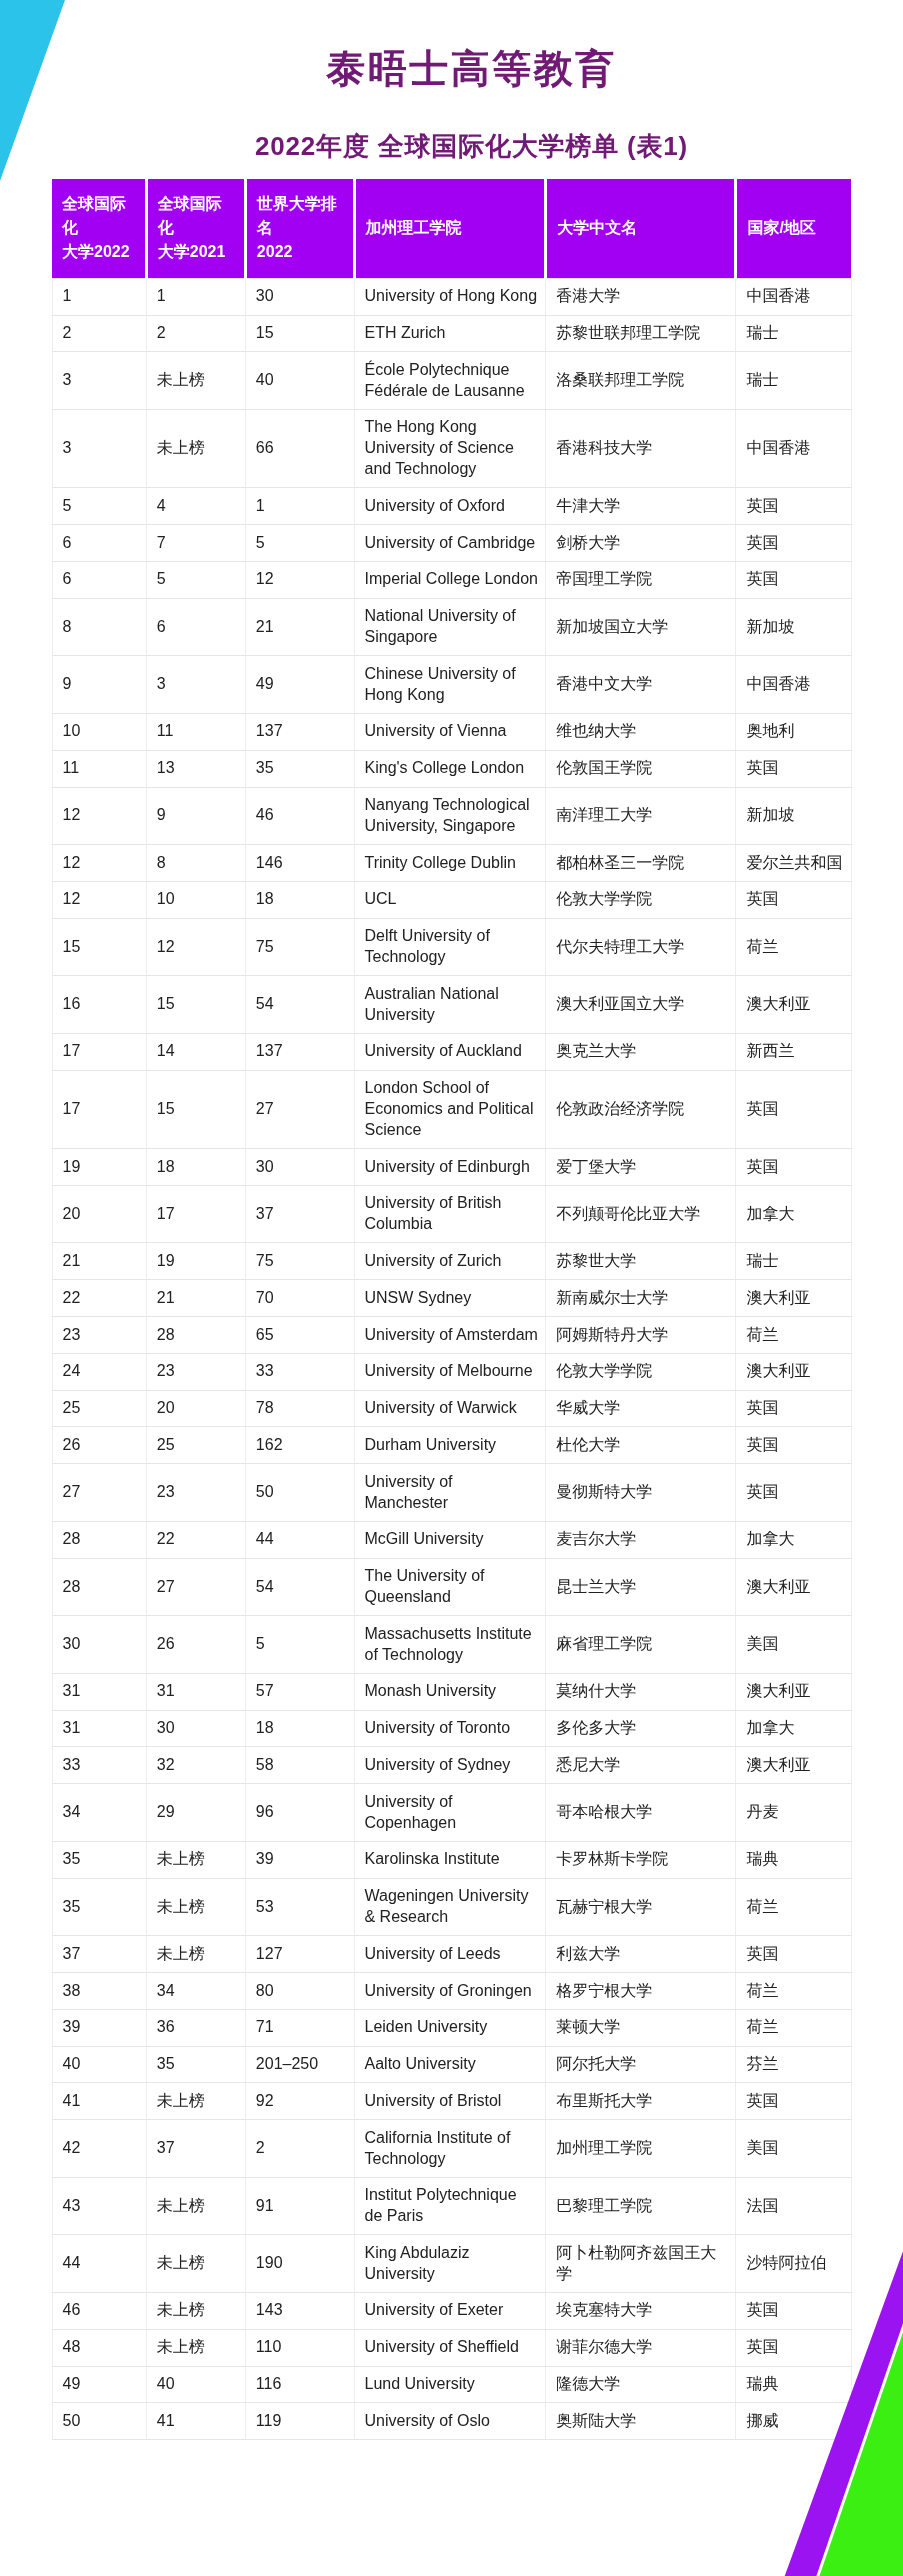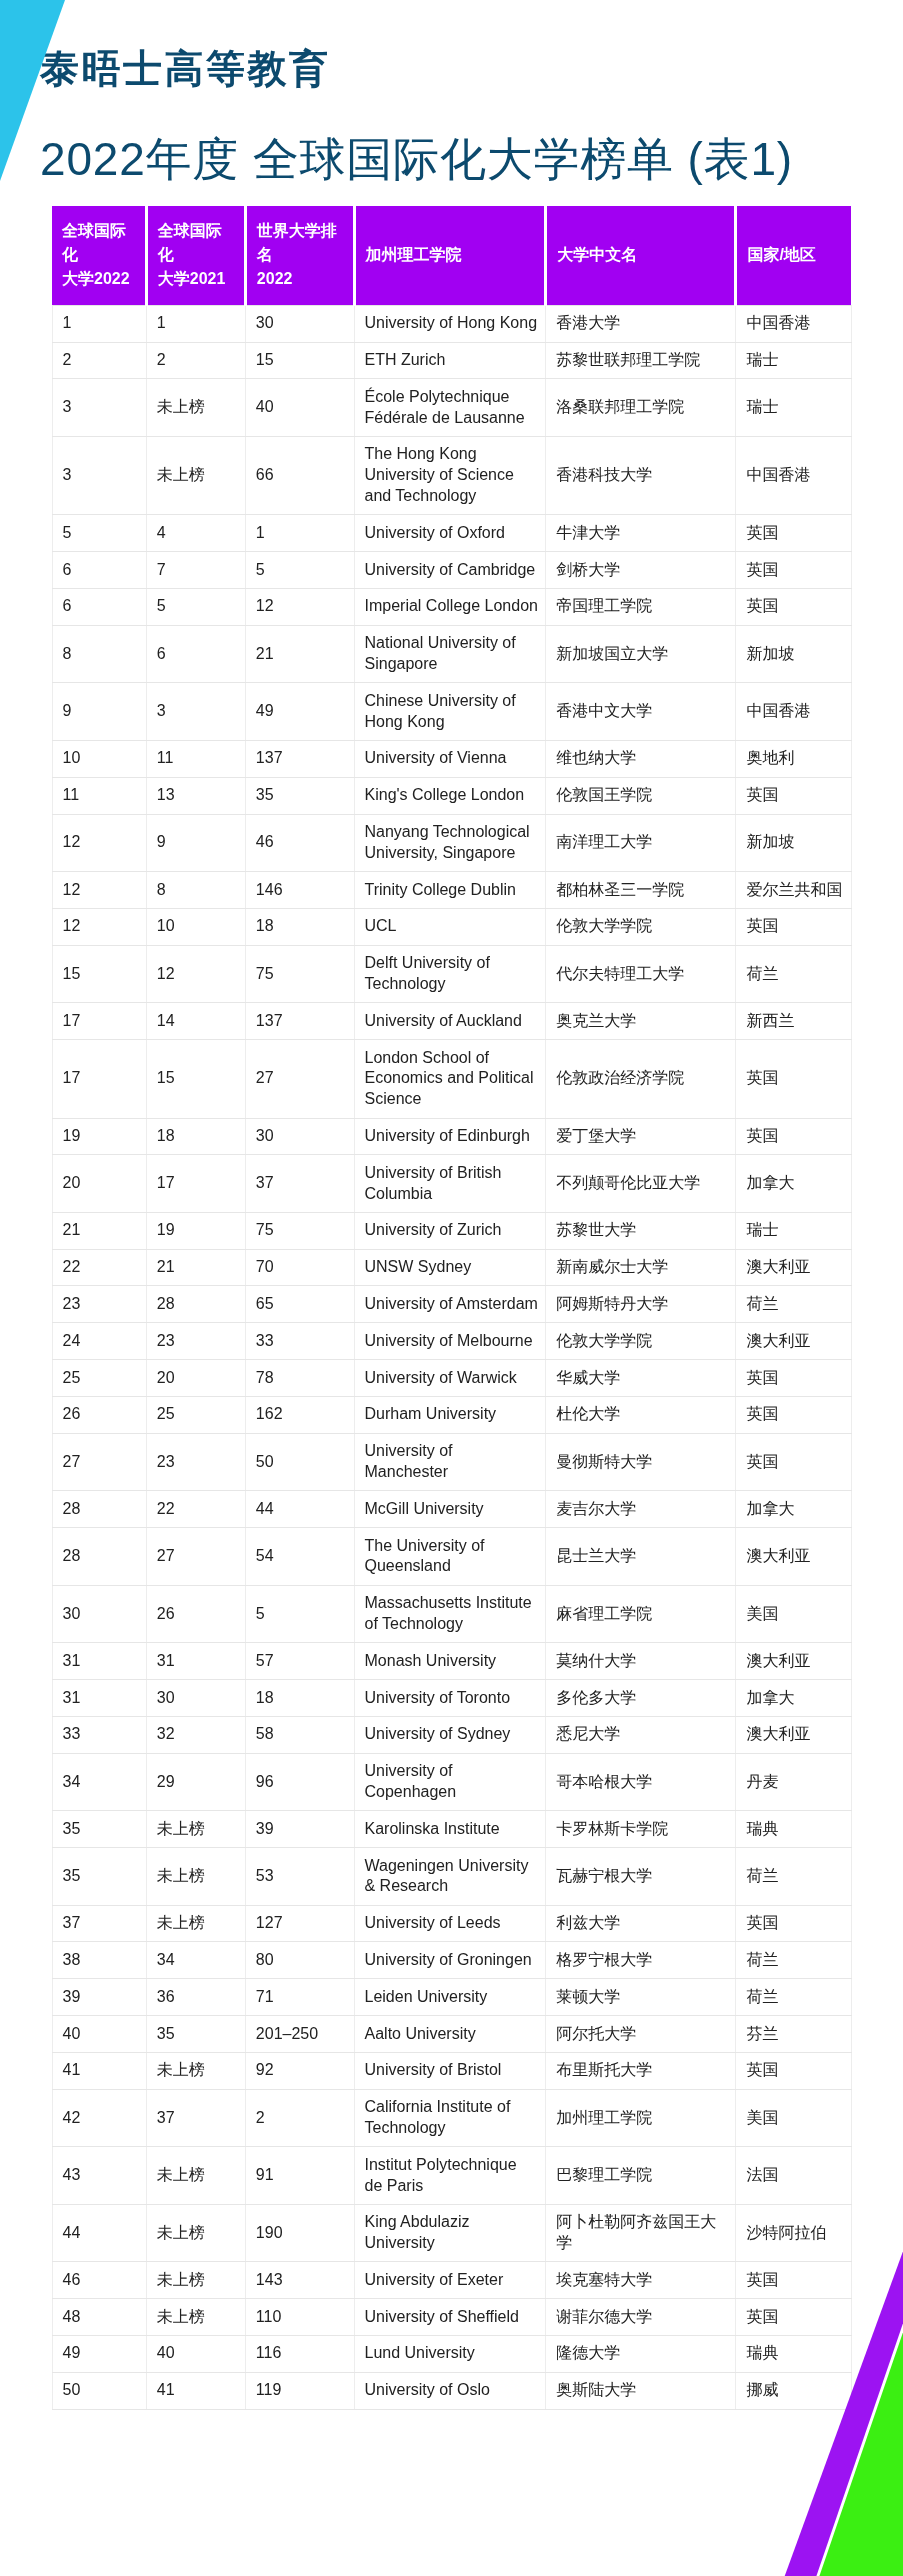--- a/index.html
+++ b/index.html
@@ -32,23 +32,23 @@
     background: var(--band_purple, #9c13f2);
     clip-path: polygon(100% 9%, 100% 29%, 42% 100%, 21% 100%);
   }
   .deco-green {
     position: absolute; inset: 0;
     background: var(--band_green, #3bef12);
     clip-path: polygon(100% 31.5%, 100% 100%, 44% 100%);
   }
 
   
-  .title-block { padding-top: 42px; text-align: left; color: #0c4a6e; padding-left: 40px; }
+  .title-block { padding-top: 42px; text-align: center; color: #701a75; padding-left: 40px; }
   .title-line1 { margin: 0; font-size: 39px; font-weight: 800; letter-spacing: 2.5px; }
-  .title-line2 { margin: 33px 0 8px 0; font-size: 46px; font-weight: 400; letter-spacing: 0.8px; }
+  .title-line2 { margin: 33px 0 8px 0; font-size: 26px; font-weight: 700; letter-spacing: 0.8px; }
 
   
   .table-wrap { margin: 15px auto 0 auto; width: 800px; }
   table.rank-table {
     width: 100%;
     border-collapse: collapse;
     table-layout: fixed;
   }
   col.c1 { width: 11.8%; }
   col.c2 { width: 12.4%; }
@@ -239,20 +239,28 @@
           </tr>
           <tr>
             <td>15</td>
             <td>12</td>
             <td>75</td>
             <td>Delft University of Technology</td>
             <td>代尔夫特理工大学</td>
             <td>荷兰</td>
           </tr>
           <tr>
+            <td>16</td>
+            <td>15</td>
+            <td>54</td>
+            <td>Australian National University</td>
+            <td>澳大利亚国立大学</td>
+            <td>澳大利亚</td>
+          </tr>
+          <tr>
             <td>17</td>
             <td>14</td>
             <td>137</td>
             <td>University of Auckland</td>
             <td>奥克兰大学</td>
             <td>新西兰</td>
           </tr>
           <tr>
             <td>17</td>
             <td>15</td>

